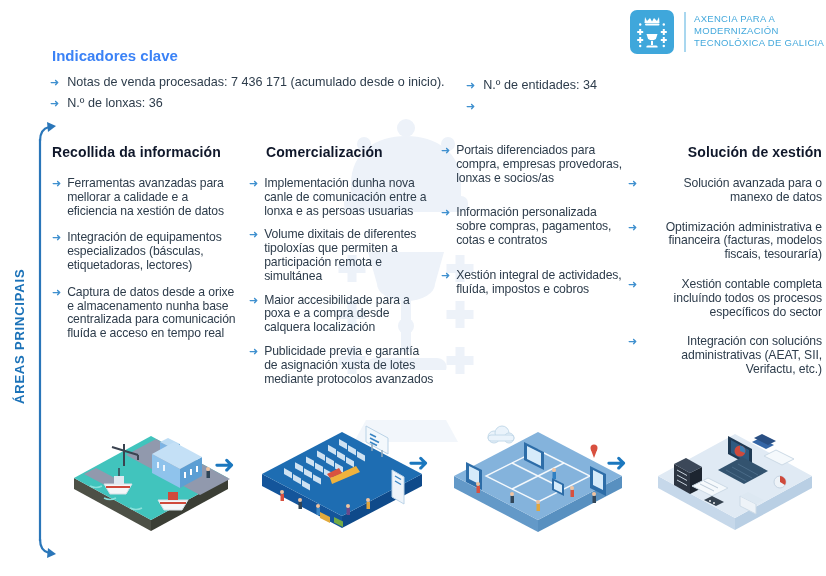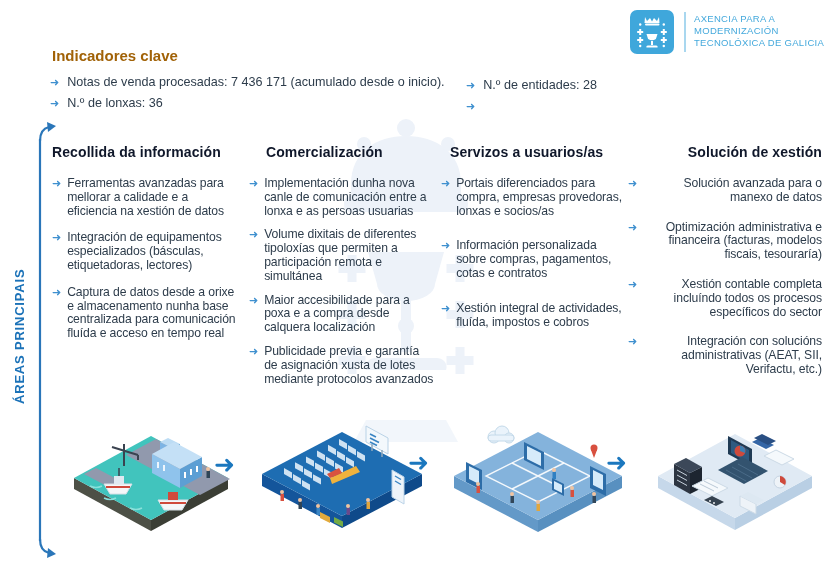--- a/index.html
+++ b/index.html
@@ -10,21 +10,21 @@
   .watermark{position:absolute;left:306px;top:104px;z-index:0;}
 
   
   .logo-block{position:absolute;left:630px;top:10px;display:flex;align-items:flex-start;z-index:1;}
   .logo-mark{width:44px;height:44px;}
   .logo-divider{width:2px;height:40px;background:#a9d7ef;margin:2px 8px 0 10px;}
   .logo-text{padding-top:3px;font-size:9.5px;line-height:12px;letter-spacing:.3px;
              color:#45a9dc;font-weight:500;}
 
   
-  .ind-title{position:absolute;left:52px;top:47px;font-size:15px;font-weight:bold;color:#a16207;}
+  .ind-title{position:absolute;left:52px;top:47px;font-size:15px;font-weight:bold;color:#3b82f6;}
   .ind-list{position:absolute;display:flex;flex-direction:column;gap:6px;}
   .ind-left{left:50px;top:75px;width:410px;}
   .ind-right{left:466px;top:78px;width:350px;}
   .ind-row{display:flex;align-items:flex-start;gap:8px;font-size:12.6px;line-height:15px;color:#2d3c4b;}
   .barrow{color:#3f90cf;font-size:11px;line-height:15px;flex:0 0 auto;}
 
   
   .side-label{position:absolute;left:12px;top:242px;height:188px;display:flex;align-items:center;justify-content:center;
               writing-mode:vertical-rl;transform:rotate(180deg);
               font-size:13px;font-weight:bold;letter-spacing:.8px;color:#1b72b8;z-index:1;}
@@ -114,21 +114,21 @@
     </div>
     <div class="ind-row">
       <span class="barrow">➜</span>
       <span>N.º de lonxas: 36</span>
     </div>
   </div>
 
   <div class="ind-list ind-right">
     <div class="ind-row">
       <span class="barrow">➜</span>
-      <span>N.º de entidades: 28</span>
+      <span>N.º de entidades: 34</span>
     </div>
     <div class="ind-row">
       <span class="barrow">➜</span>
     </div>
   </div>
 
   <div class="side-label">ÁREAS PRINCIPAIS</div>
   <svg class="bracket" width="24" height="440" viewBox="0 0 24 440">
     <path d="M7,20 Q7,8 16,6" stroke="#2a76b9" stroke-width="2.2" fill="none"></path>
     <path d="M7,18 L7,420" stroke="#2a76b9" stroke-width="2.2" fill="none"></path>
@@ -167,21 +167,20 @@
       <span class="barrow">➜</span>
       <span>Maior accesibilidade para a poxa e a compra desde calquera localización</span>
     </div>
     <div class="bullet">
       <span class="barrow">➜</span>
       <span>Publicidade previa e garantía de asignación xusta de lotes mediante protocolos avanzados</span>
     </div>
   </div>
 
   <div class="col c3">
-    <h3>Servizos a usuarios/as</h3>
     <div class="bullet">
       <span class="barrow">➜</span>
       <span>Portais diferenciados para compra, empresas provedoras, lonxas e socios/as</span>
     </div>
     <div class="bullet">
       <span class="barrow">➜</span>
       <span>Información personalizada sobre compras, pagamentos, cotas e contratos</span>
     </div>
     <div class="bullet">
       <span class="barrow">➜</span>

